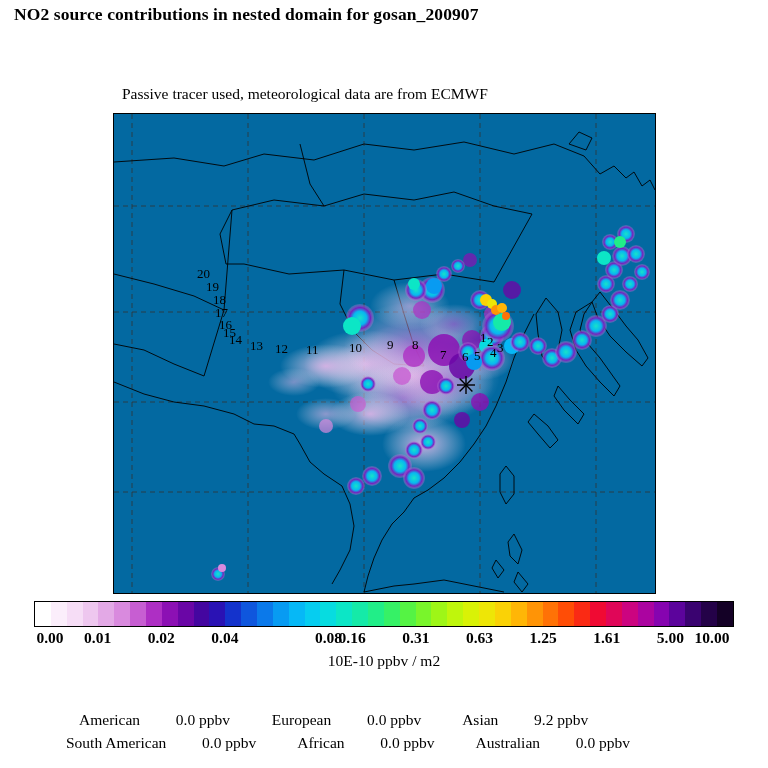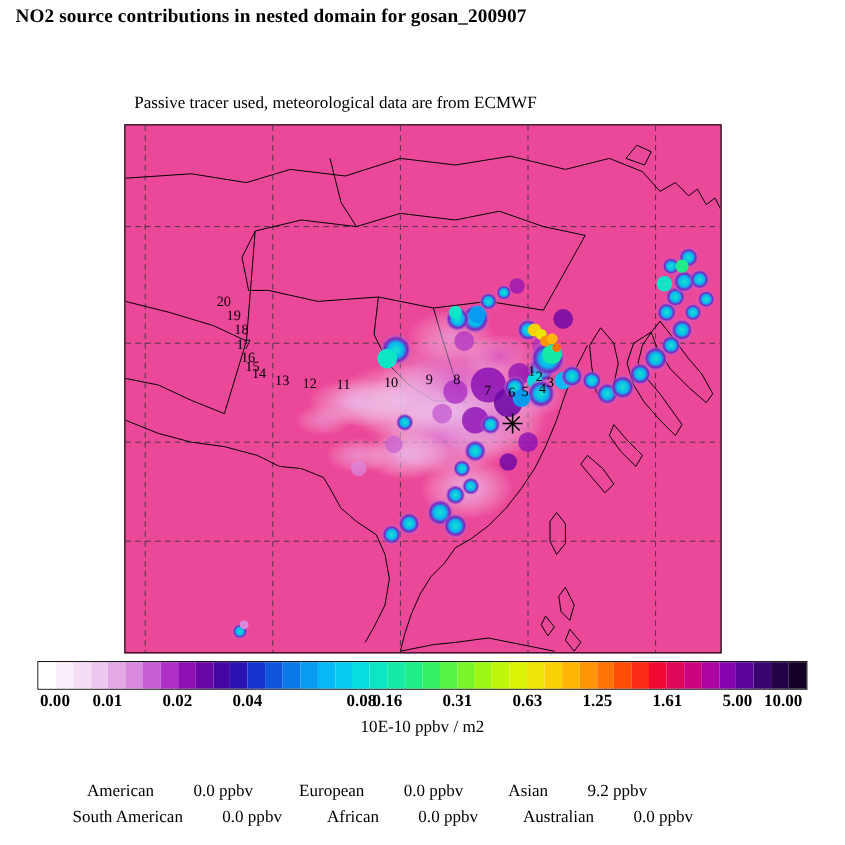--- a/index.html
+++ b/index.html
@@ -45,21 +45,21 @@
 
   
   .map-frame {
     position: absolute;
     left: 113px;
     top: 113px;
     width: 543px;
     height: 481px;
     border: 1px solid #000000;
     box-sizing: border-box;
-    background: #ec4899;
+    background: #0369a1;
     overflow: hidden;
   }
   .map-svg { display: block; }
 
   
   .cbar {
     position: absolute;
     left: 34px;
     top: 601px;
     width: 700px;

